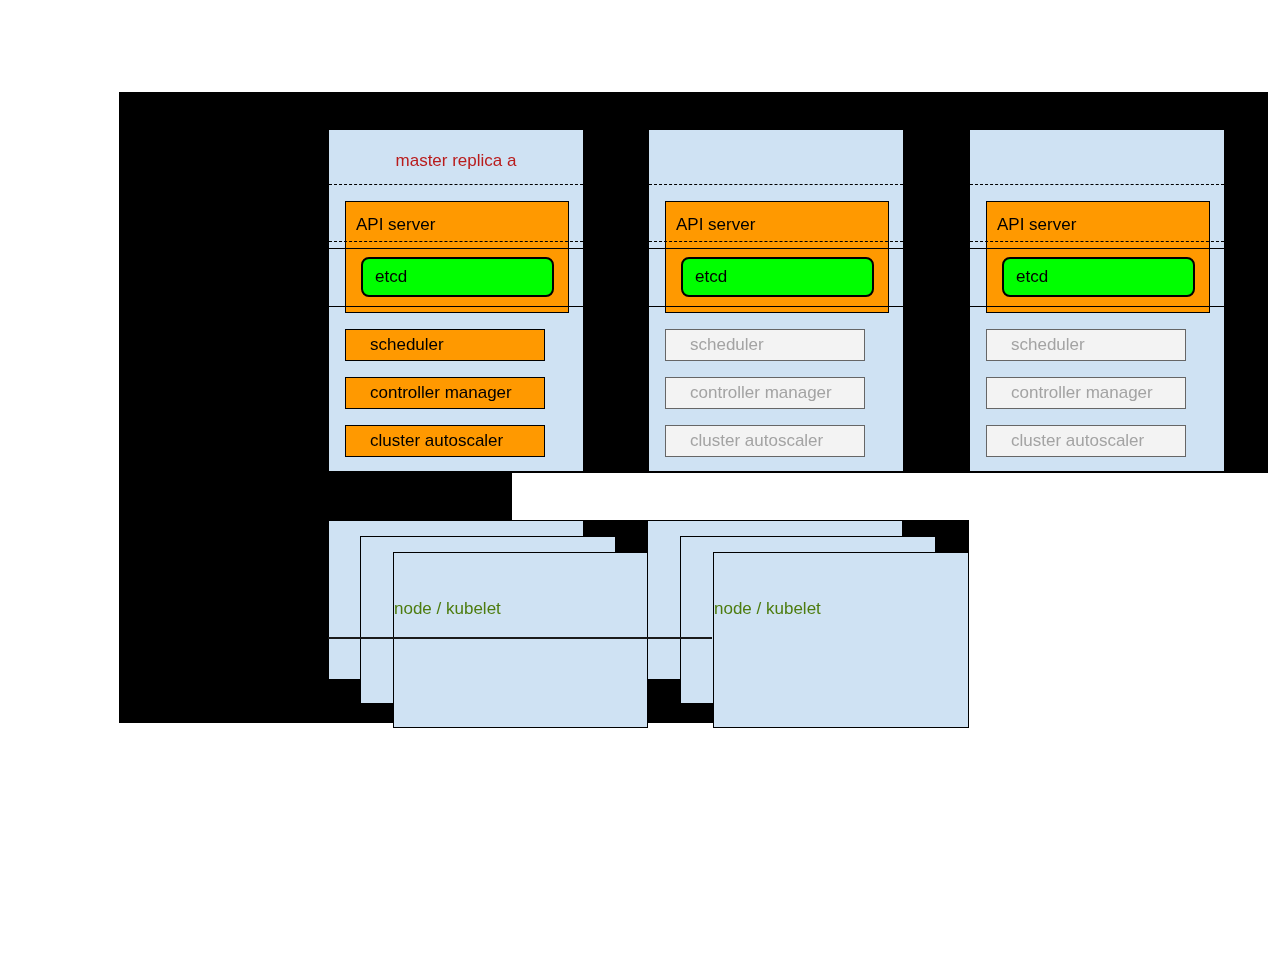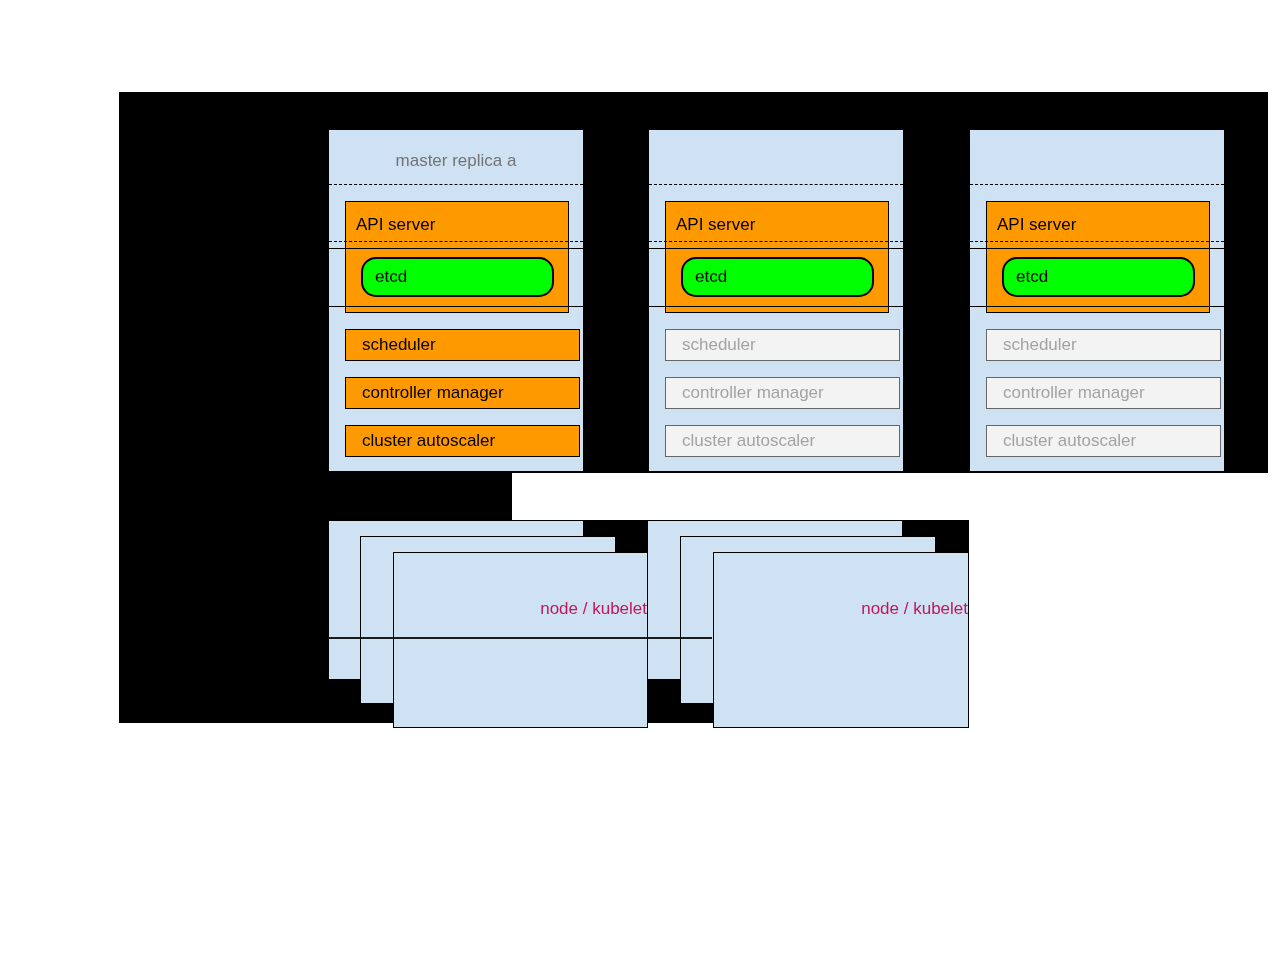--- a/index.html
+++ b/index.html
@@ -9,51 +9,51 @@
   }
   .canvas-black{position:absolute;background:#000000;}
 
   
   .replica{
     position:absolute;top:129px;width:256px;height:343px;
     background:#cfe2f3;border:1px solid #000;box-sizing:border-box;
   }
   .r-title{
     position:absolute;top:21px;left:0;width:100%;text-align:center;
-    font-size:17px;color:#737373;
+    font-size:17px;color:#b91c1c;
   }
   .hline{position:absolute;left:0;width:100%;height:0;}
   .hline.dashed{border-top:1px dashed #000;}
   .hline.solid{border-top:1.5px solid #000;}
   .api-box{
     position:absolute;left:16px;top:71px;width:224px;height:112px;
     background:#ff9900;border:1px solid #000;box-sizing:border-box;
   }
   .api-label{position:absolute;top:13px;left:10px;font-size:17px;color:#000;}
   .etcd-box{
     position:absolute;left:32px;top:127px;width:193px;height:40px;
-    background:#00ff00;border:2px solid #000;border-radius:15px;
+    background:#00ff00;border:2px solid #000;border-radius:8px;
     box-sizing:border-box;display:flex;align-items:center;padding-left:12px;
     font-size:17px;color:#000;z-index:3;
   }
   .comp{
-    position:absolute;left:16px;width:235px;height:32px;box-sizing:border-box;
-    display:flex;align-items:center;padding-left:16px;font-size:17px;
+    position:absolute;left:16px;width:200px;height:32px;box-sizing:border-box;
+    display:flex;align-items:center;padding-left:24px;font-size:17px;
   }
   .comp.active{background:#ff9900;border:1px solid #000;color:#000;}
   .comp.inactive{background:#f3f3f3;border:1px solid #666666;color:#a3a3a3;}
 
   
   .node-box{
     position:absolute;background:#cfe2f3;border:1px solid #000;
     box-sizing:border-box;
   }
   .node-label{
-    position:absolute;top:46px;left:0;width:100%;text-align:right;
-    font-size:17px;color:#be185d;
+    position:absolute;top:46px;left:0;width:100%;text-align:left;
+    font-size:17px;color:#4d7c0f;
   }
   .node-sep{
     position:absolute;left:328px;top:637px;width:384px;height:0;
     border-top:2px solid #1a1a1a;z-index:4;
   }
 </style>
 </head>
 <body>
 
 <div class="canvas-black" style="left:119px;top:92px;width:1149px;height:381px;"></div>

